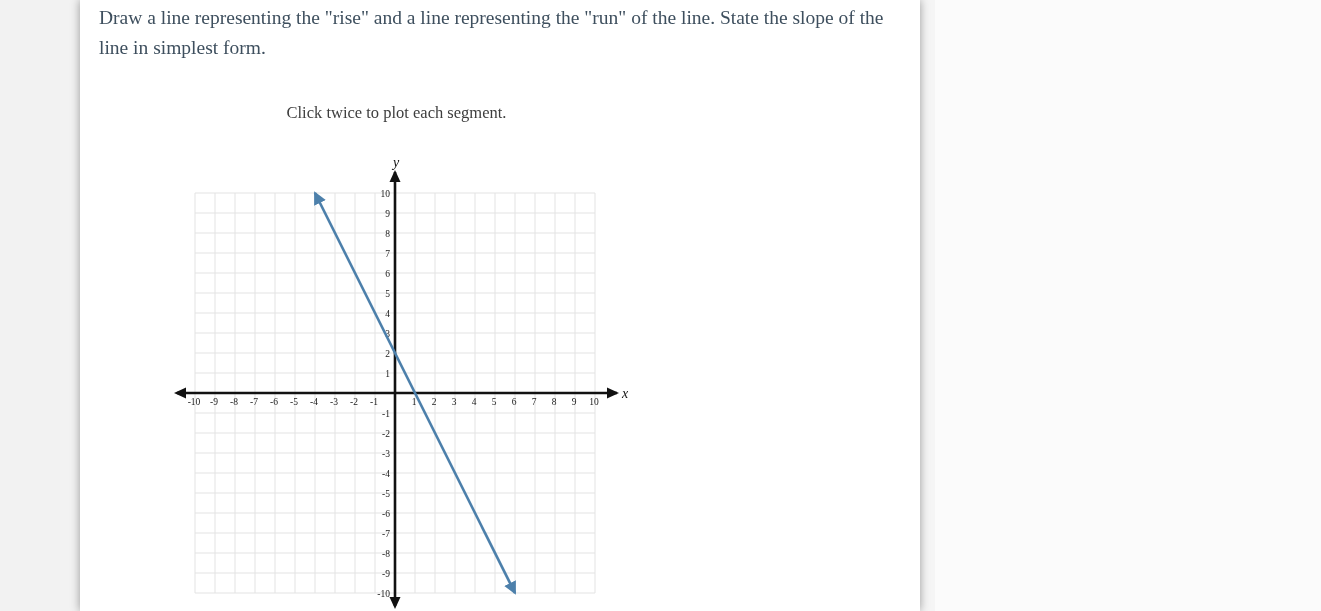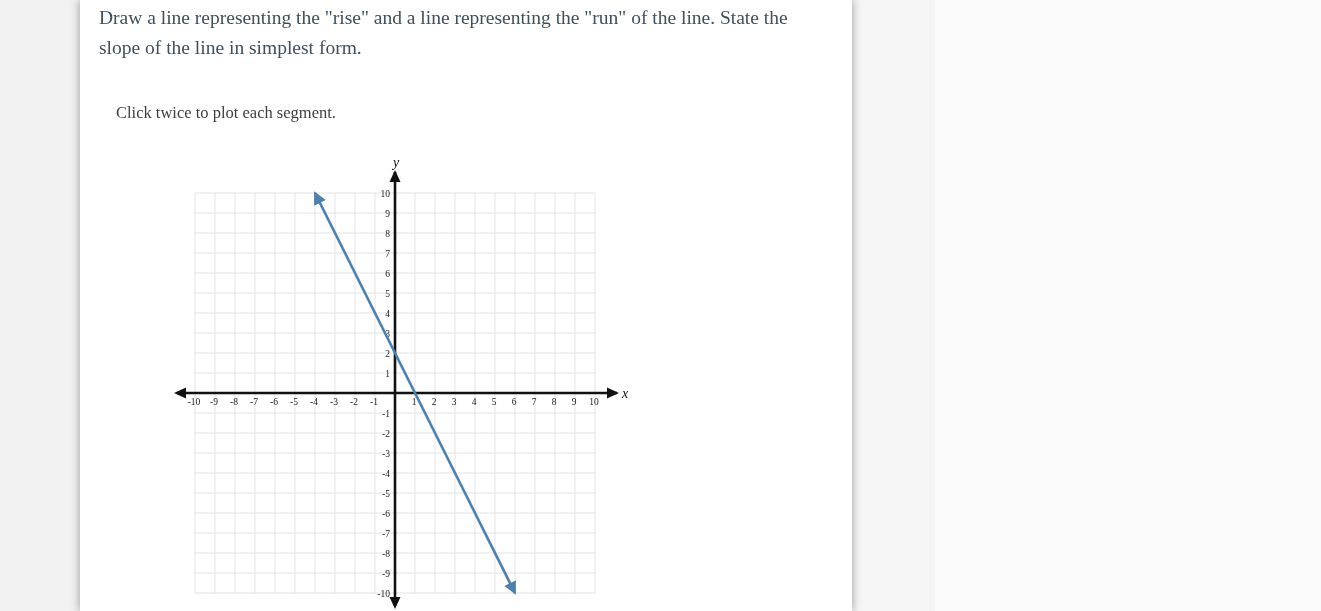--- a/index.html
+++ b/index.html
@@ -19,38 +19,38 @@
     width: 80px; height: 611px;
     background: #f2f2f2;
   }
   .right-gutter {
     position: absolute; left: 935px; top: 0;
     width: 386px; height: 611px;
     background: #fbfbfb;
   }
   .content-card {
     position: absolute; left: 80px; top: 0;
-    width: 772px; height: 611px;
+    width: 840px; height: 611px;
     background: #ffffff;
     box-shadow: 0 0 9px rgba(0,0,0,0.38);
   }
   .question {
     padding: 3px 19px 0 19px;
     font-size: 19.5px;
     line-height: 30px;
     color: #3e4f5e;
   }
   .instructions {
     position: absolute;
     left: 0; top: 101px;
     width: 633px;
+    text-align: center;
     font-size: 16.5px;
     line-height: 23px;
     color: #3d3d3d;
-    margin-left: 36px;
   }
   .graph-svg {
     position: absolute;
     left: 0; top: 0;
     width: 840px; height: 611px;
   }
   .tick-label {
     font-family: "Liberation Serif", "DejaVu Serif", serif;
     font-size: 9.5px;
   }

